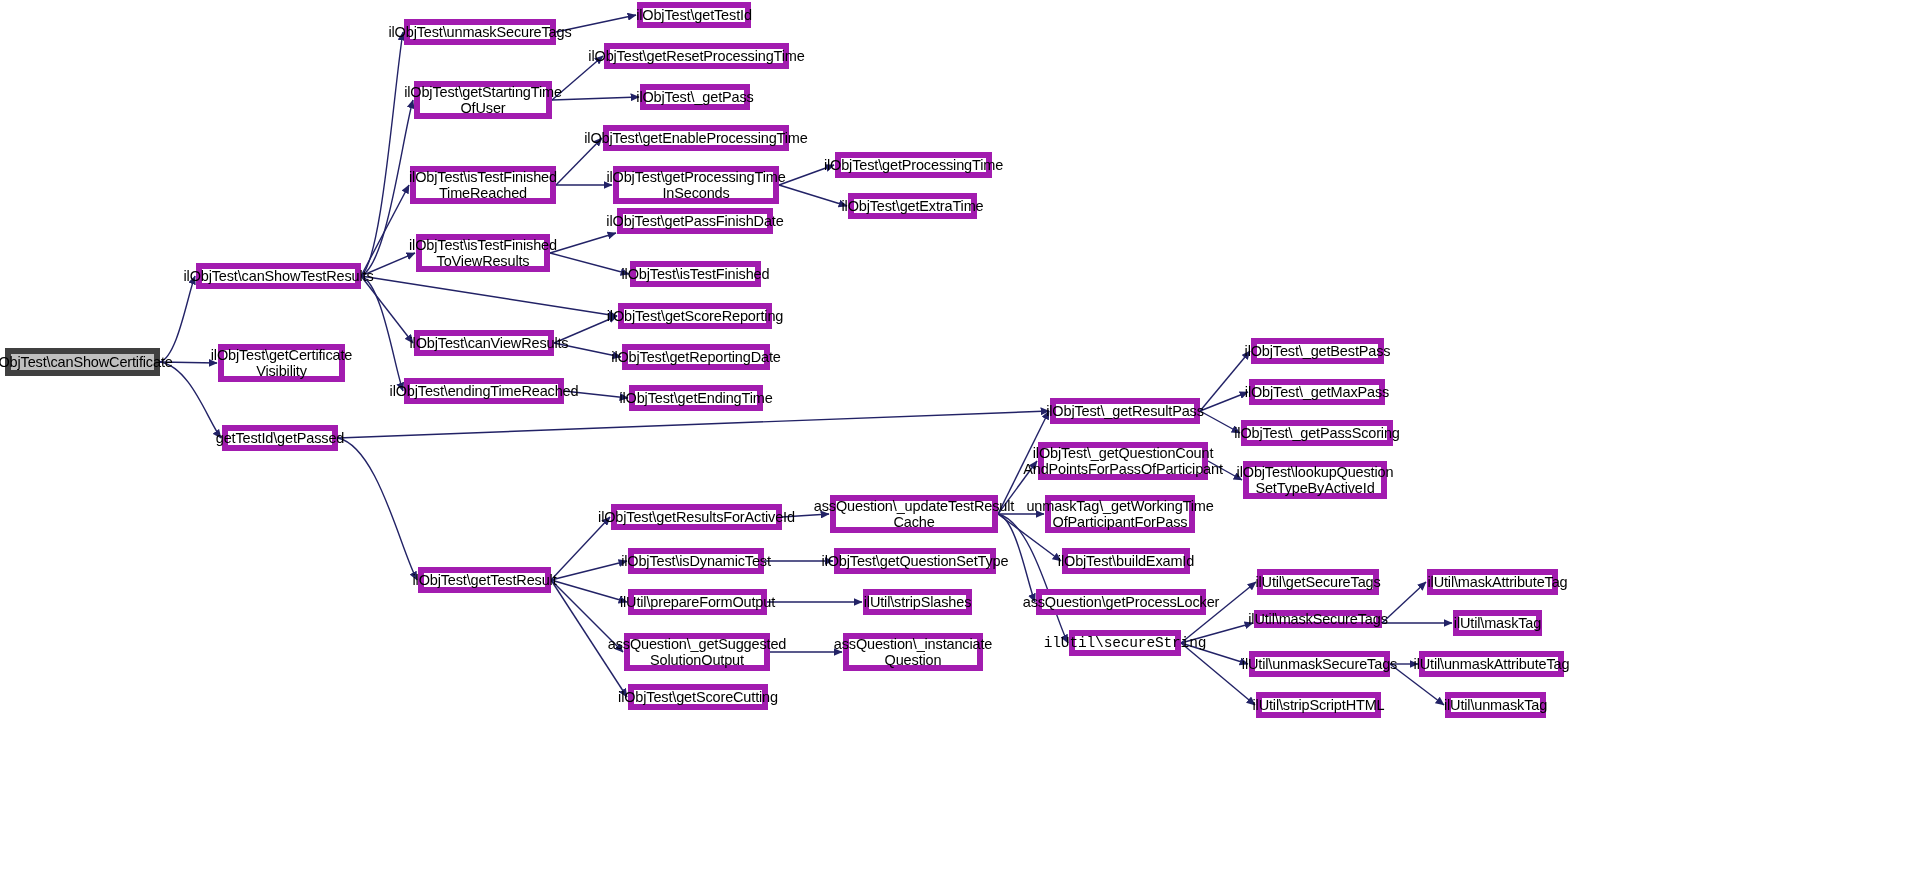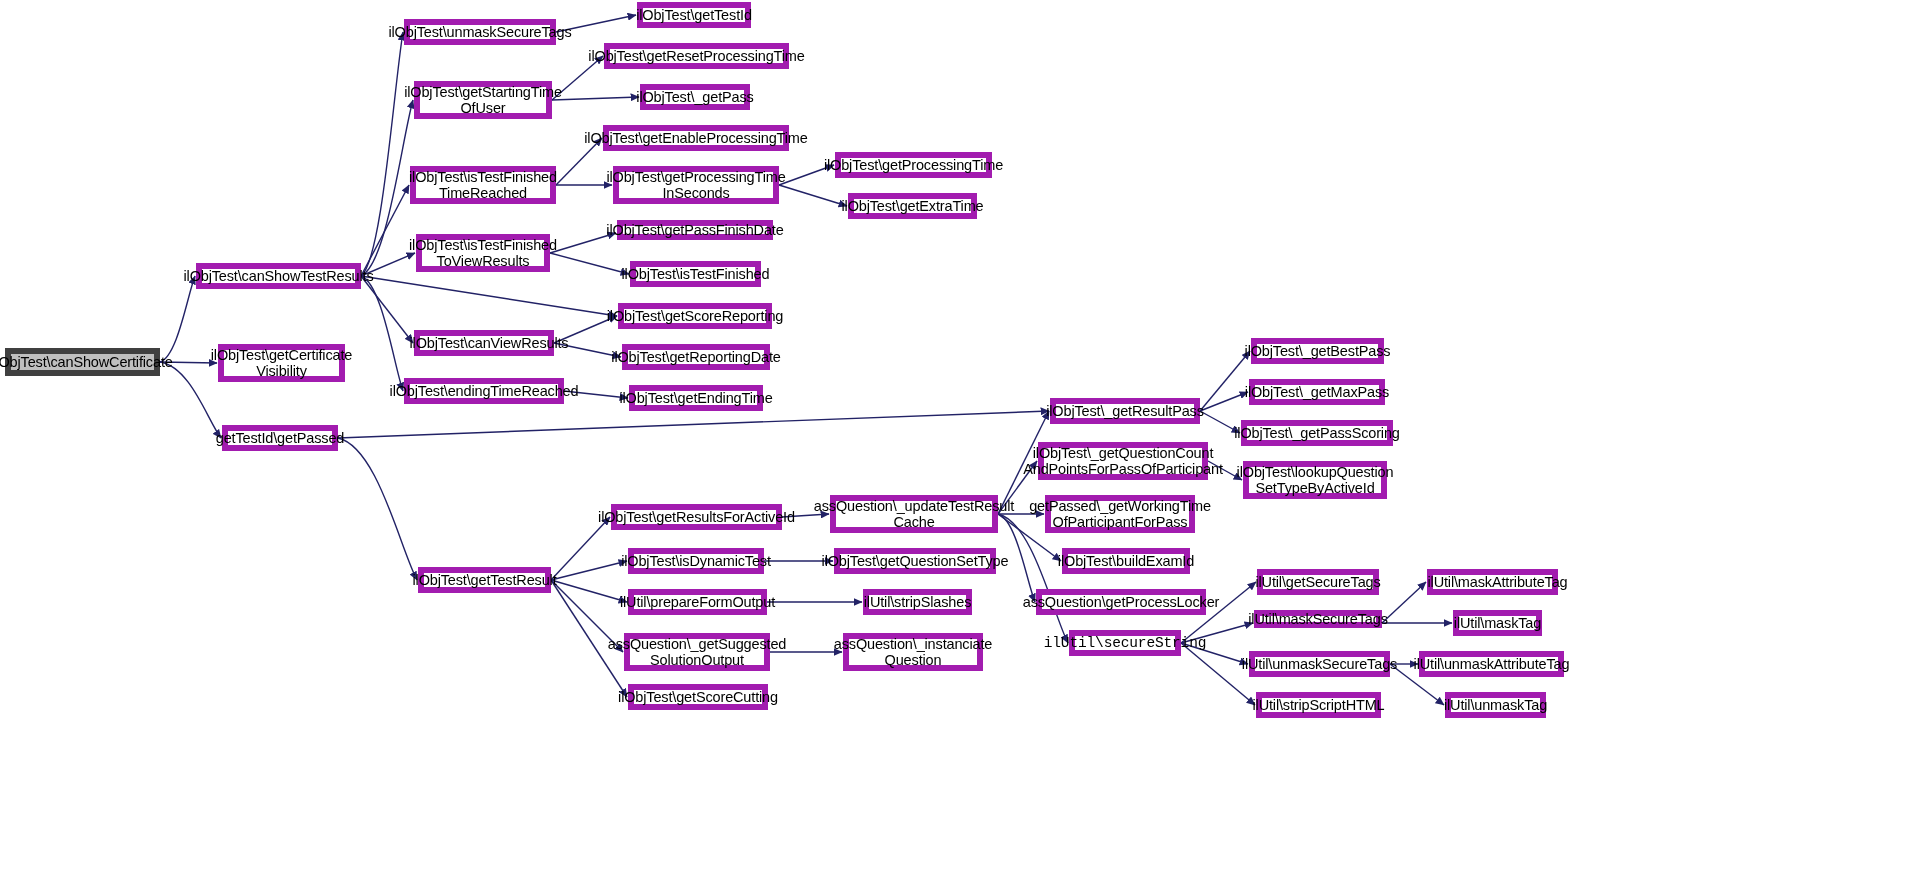--- a/index.html
+++ b/index.html
@@ -91,36 +91,36 @@
       <div class="node" style="left: 416px; top: 234px; width: 134px; height: 38px;"><span class="lbl">ilObjTest\isTestFinished
 ToViewResults</span></div>
       <div class="node" style="left: 414px; top: 330px; width: 140px; height: 26px; padding-left: 10px;"><span class="lbl">ilObjTest\canViewResults</span></div>
       <div class="node" style="left: 404px; top: 378px; width: 160px; height: 26px;"><span class="lbl">ilObjTest\endingTimeReached</span></div>
       <div class="node" style="left: 637px; top: 2px; width: 114px; height: 26px;"><span class="lbl">ilObjTest\getTestId</span></div>
       <div class="node" style="left: 604px; top: 43px; width: 185px; height: 26px;"><span class="lbl">ilObjTest\getResetProcessingTime</span></div>
       <div class="node" style="left: 640px; top: 84px; width: 110px; height: 26px;"><span class="lbl">ilObjTest\_getPass</span></div>
       <div class="node" style="left: 603px; top: 125px; width: 186px; height: 26px;"><span class="lbl">ilObjTest\getEnableProcessingTime</span></div>
       <div class="node" style="left: 613px; top: 166px; width: 166px; height: 38px;"><span class="lbl">ilObjTest\getProcessingTime
 InSeconds</span></div>
-      <div class="node" style="left: 617px; top: 220px; width: 156px; height: 20px;"><span class="lbl">ilObjTest\getPassFinishDate</span></div>
+      <div class="node" style="left: 617px; top: 208px; width: 156px; height: 26px;"><span class="lbl">ilObjTest\getPassFinishDate</span></div>
       <div class="node" style="left: 630px; top: 261px; width: 131px; height: 26px;"><span class="lbl">ilObjTest\isTestFinished</span></div>
       <div class="node" style="left: 618px; top: 303px; width: 154px; height: 26px;"><span class="lbl">ilObjTest\getScoreReporting</span></div>
       <div class="node" style="left: 622px; top: 344px; width: 148px; height: 26px;"><span class="lbl">ilObjTest\getReportingDate</span></div>
       <div class="node" style="left: 629px; top: 385px; width: 134px; height: 26px;"><span class="lbl">ilObjTest\getEndingTime</span></div>
       <div class="node" style="left: 835px; top: 152px; width: 157px; height: 26px;"><span class="lbl">ilObjTest\getProcessingTime</span></div>
       <div class="node" style="left: 848px; top: 193px; width: 129px; height: 26px;"><span class="lbl">ilObjTest\getExtraTime</span></div>
       <div class="node" style="left: 1050px; top: 398px; width: 150px; height: 26px;"><span class="lbl">ilObjTest\_getResultPass</span></div>
       <div class="node" style="left: 1251px; top: 338px; width: 133px; height: 26px;"><span class="lbl">ilObjTest\_getBestPass</span></div>
       <div class="node" style="left: 1249px; top: 379px; width: 136px; height: 26px;"><span class="lbl">ilObjTest\_getMaxPass</span></div>
       <div class="node" style="left: 1241px; top: 420px; width: 152px; height: 26px;"><span class="lbl">ilObjTest\_getPassScoring</span></div>
       <div class="node" style="left: 1038px; top: 442px; width: 170px; height: 38px;"><span class="lbl">ilObjTest\_getQuestionCount
 AndPointsForPassOfParticipant</span></div>
       <div class="node" style="left: 1243px; top: 461px; width: 144px; height: 38px;"><span class="lbl">ilObjTest\lookupQuestion
 SetTypeByActiveId</span></div>
-      <div class="node" style="left: 1045px; top: 495px; width: 150px; height: 38px;"><span class="lbl">getPassed\_getWorkingTime
+      <div class="node" style="left: 1045px; top: 495px; width: 150px; height: 38px;"><span class="lbl">unmaskTag\_getWorkingTime
 OfParticipantForPass</span></div>
       <div class="node" style="left: 1062px; top: 548px; width: 128px; height: 26px;"><span class="lbl">ilObjTest\buildExamId</span></div>
       <div class="node" style="left: 1036px; top: 589px; width: 170px; height: 26px;"><span class="lbl">assQuestion\getProcessLocker</span></div>
       <div class="node" style="left: 830px; top: 495px; width: 168px; height: 38px;"><span class="lbl">assQuestion\_updateTestResult
 Cache</span></div>
       <div class="node" style="left: 611px; top: 504px; width: 171px; height: 26px;"><span class="lbl">ilObjTest\getResultsForActiveId</span></div>
       <div class="node" style="left: 418px; top: 567px; width: 133px; height: 26px;"><span class="lbl">ilObjTest\getTestResult</span></div>
       <div class="node" style="left: 628px; top: 548px; width: 136px; height: 26px;"><span class="lbl">ilObjTest\isDynamicTest</span></div>
       <div class="node" style="left: 834px; top: 548px; width: 162px; height: 26px;"><span class="lbl">ilObjTest\getQuestionSetType</span></div>
       <div class="node" style="left: 628px; top: 589px; width: 139px; height: 26px;"><span class="lbl">ilUtil\prepareFormOutput</span></div>

